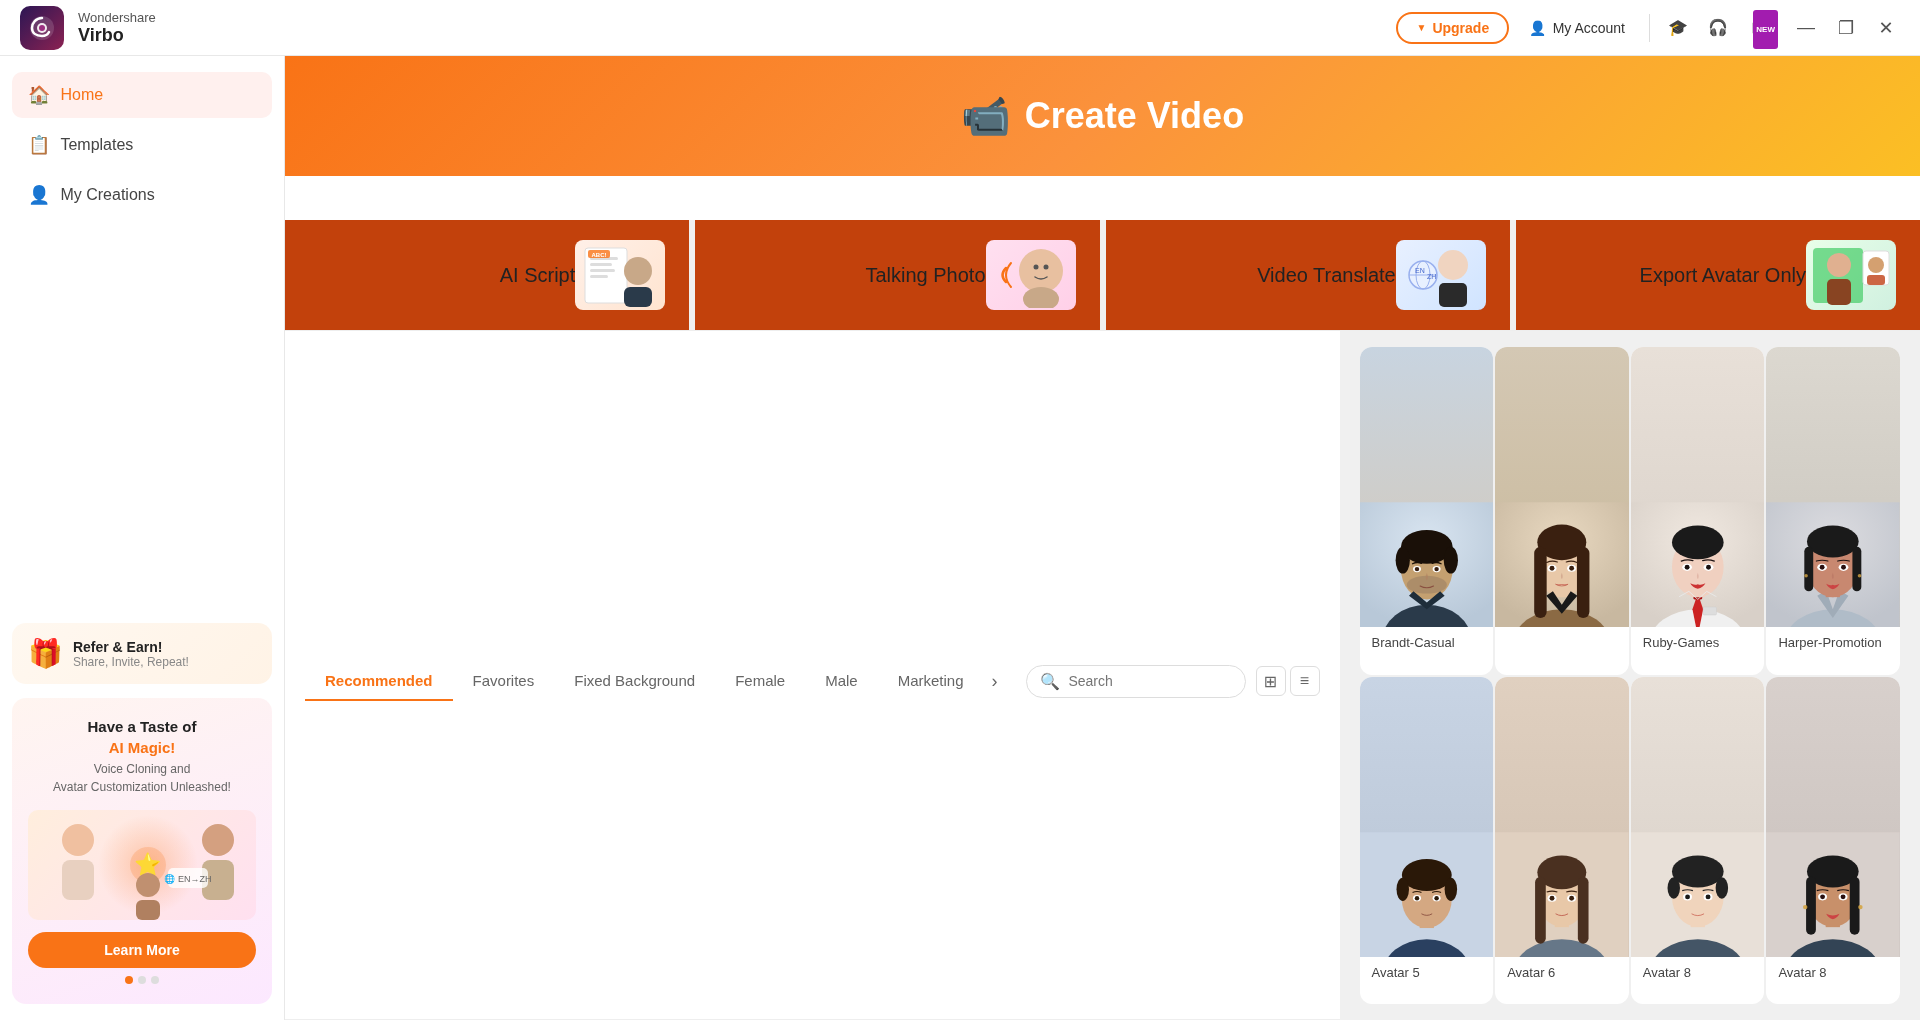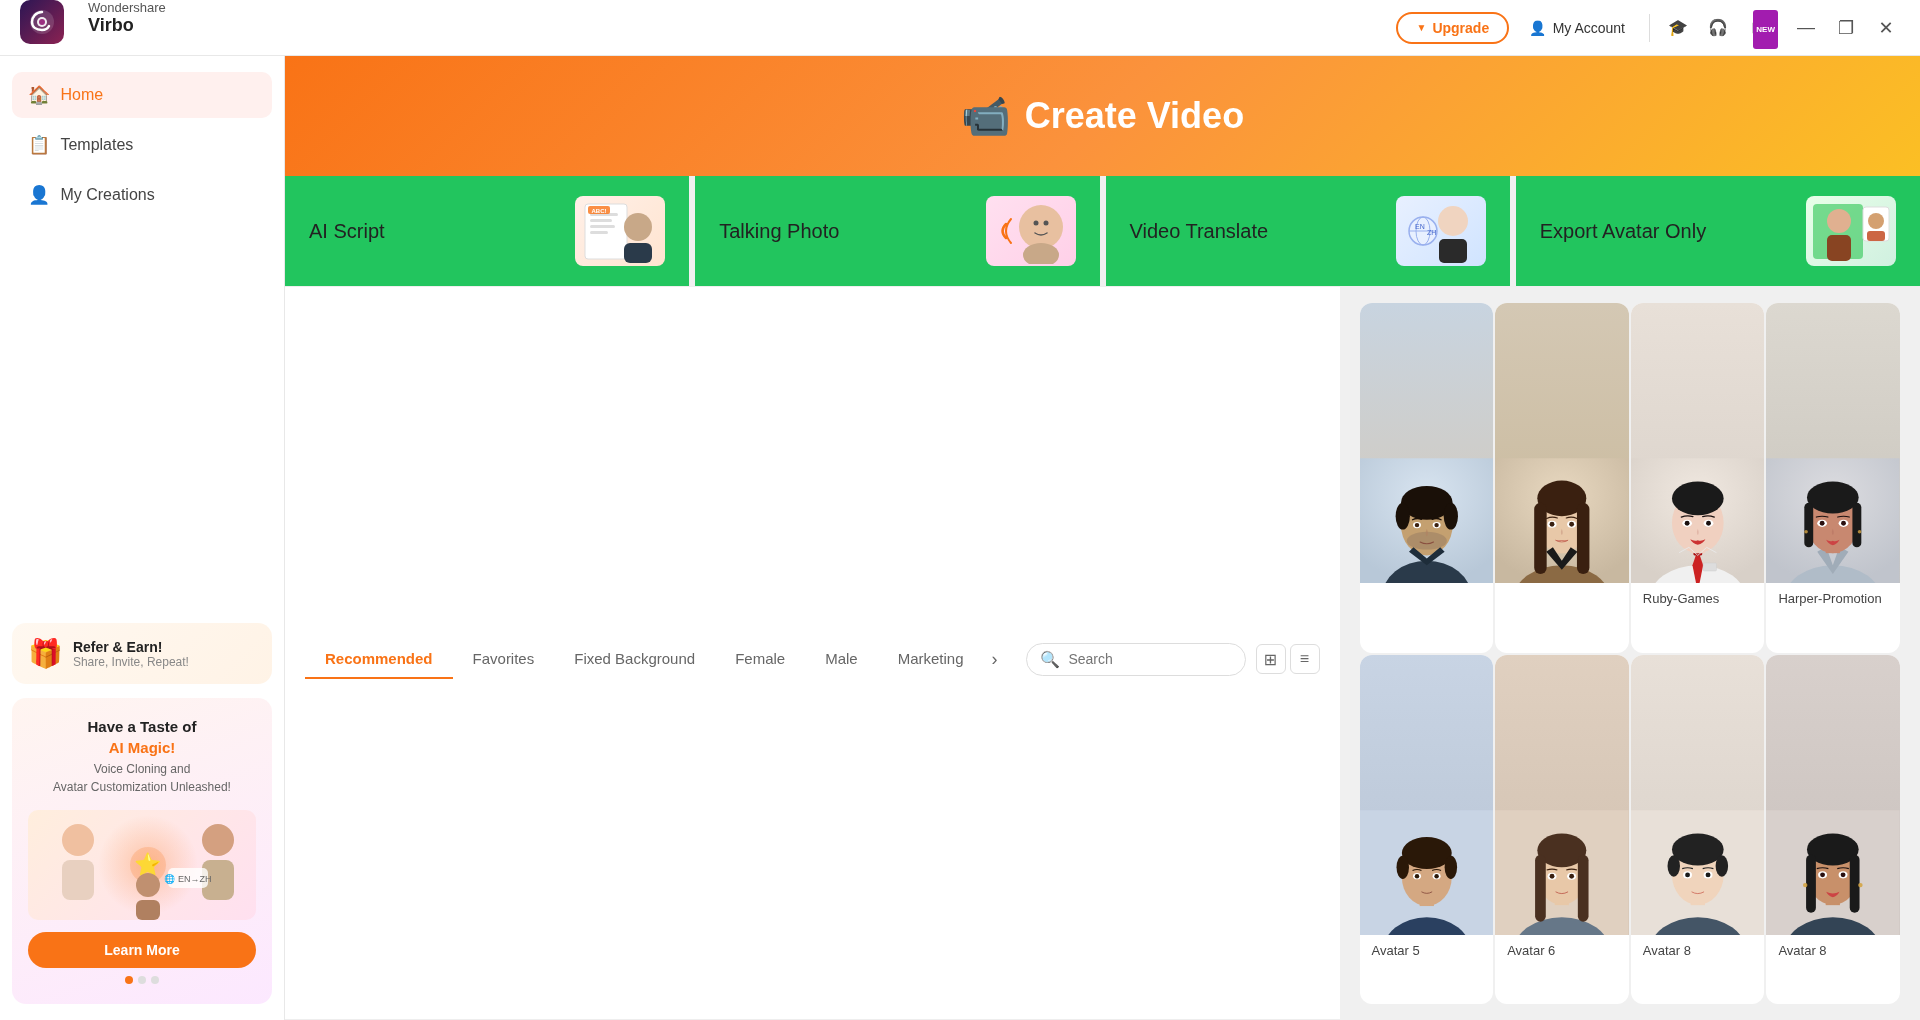--- a/index.html
+++ b/index.html
@@ -17,23 +17,23 @@
       position: relative;
       z-index: 10;
     }
     .title-bar-logo {
       position: absolute;
       left: 0;
       top: 0;
       width: 285px;
       height: 56px;
       display: flex;
-      align-items: flex-start;
+      align-items: center;
       padding-left: 20px;
-      gap: 24px;
+      gap: 14px;
     }
     .logo-icon {
       width: 44px;
       height: 44px;
       border-radius: 10px;
       background: linear-gradient(135deg, #2c1654, #8b2252);
       display: flex;
       align-items: center;
       justify-content: center;
       overflow: hidden;
@@ -185,25 +185,26 @@
       display: flex;
       gap: 0;
       background: #fff;
       border-bottom: 1px solid #eee;
     }
     .feature-card {
       flex: 1;
       padding: 20px 24px;
       display: flex;
       align-items: center;
-      justify-content: space-between;
-      background: #22c55e;
+      justify-content: flex-end;
+      background: #c2410c;
       cursor: pointer;
       border-right: 6px solid #f0f0f0;
       transition: background 0.2s;
+      margin-top: 44px;
     }
     .feature-card:last-child { border-right: none; }
     .feature-card-title { font-size: 20px; font-weight: 500; color: #222; }
 
     
     .avatar-section { flex: 1; overflow: hidden; display: flex; flex-direction: row; background: #fff; }
     .avatar-tabs {
       display: flex;
       align-items: center;
       padding: 12px 20px 0;
@@ -546,20 +547,21 @@
               <path d="M118 138 Q128 133 138 137" stroke="#1a1008" stroke-width="3" fill="none" stroke-linecap="round"></path>
               <path d="M162 137 Q172 133 182 138" stroke="#1a1008" stroke-width="3" fill="none" stroke-linecap="round"></path>
 
               <path d="M150 158 Q145 170 150 175 Q155 170 150 158" fill="#b08060" opacity="0.6"></path>
 
               <path d="M135 188 Q150 196 165 188" stroke="#8a5040" stroke-width="2.5" fill="none" stroke-linecap="round"></path>
 
               <path d="M110 210 L150 240 L190 210 L180 200 L150 225 L120 200Z" fill="#1e2d3a"></path>
             </svg>
           </div>
+          <div class="avatar-name">Brandt-Casual</div>
         </div>
 
         <div class="avatar-card">
           <div class="avatar-img avatar-elena">
             <svg width="100%" height="100%" viewBox="0 0 300 280" preserveAspectRatio="xMidYMax meet">
               <defs>
                 <radialGradient id="bg2" cx="50%" cy="30%" r="70%">
                   <stop offset="0%" stop-color="#e8d8c0"></stop>
                   <stop offset="100%" stop-color="#c8b8a0"></stop>
                 </radialGradient>

